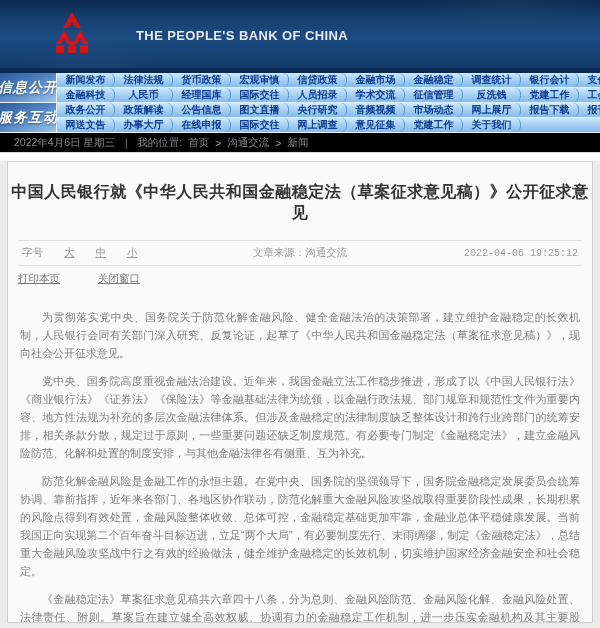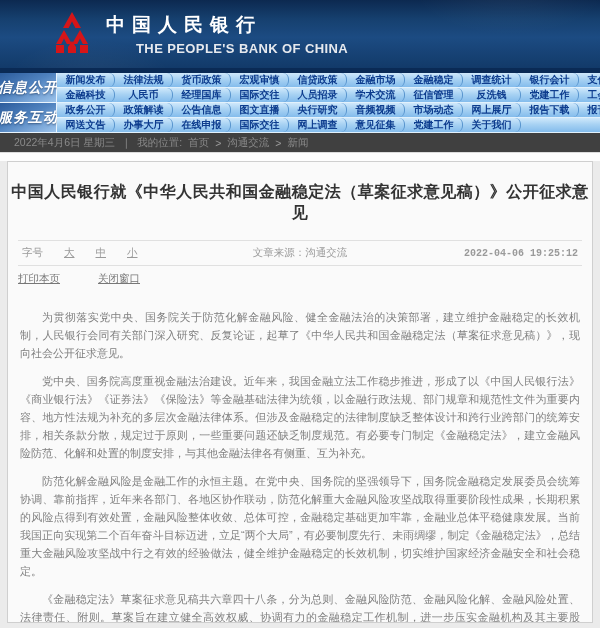--- a/index.html
+++ b/index.html
@@ -47,21 +47,21 @@
     border-bottom:1px solid #e2f1fc;
   }
   .nav-item {
     width:58px; flex:0 0 58px; text-align:center; line-height:14px;
     font-size:10px; font-weight:bold; color:#0d3c8e; cursor:pointer;
     border-right:1px solid #5a96cf; white-space:nowrap; overflow:hidden;border-radius:6px;
   }
 
   
   .breadcrumb-bar {
-    height:20px; background:#404040; border-bottom:1px solid #dcdcdc;
+    height:20px; background:#000000; border-bottom:1px solid #dcdcdc;
     display:flex; align-items:center; padding-left:14px;
     font-size:10.5px; color:#8a8a8a; gap:6px;
   }
   .breadcrumb-bar a { color:#8a8a8a; text-decoration:none; cursor:pointer; }
   .bc-sep { color:#9a9a9a; }
 
   .page-gap { height:8px; background:#fdfdfd; }
 
   
   .panel {
@@ -73,21 +73,21 @@
     letter-spacing:.5px;
   }
   .meta-row {
     margin:16px 10px 0 10px; height:26px;
     border-top:1px solid #e0e0e0; border-bottom:1px solid #e0e0e0;
     display:flex; align-items:center; font-size:10.5px; color:#9a9a9a;
   }
   .meta-left { display:flex; gap:21px; padding-left:4px; width:200px; }
   .meta-left .fs-link { text-decoration:underline; cursor:pointer; color:#9a9a9a; }
   .meta-center { flex:1; text-align:center; color:#9a9a9a; }
-  .meta-right { width:200px; text-align:right; padding-right:4px; font-family:"Liberation Mono","DejaVu Sans Mono",monospace; font-size:10px;font-weight:bold; }
+  .meta-right { width:200px; text-align:right; padding-right:4px; font-family:"Liberation Mono","DejaVu Sans Mono",monospace; font-size:10px; }
   .print-row {
     margin:0 10px; height:26px; display:flex; align-items:center; justify-content:flex-start; gap:38px;
     font-size:10.5px; color:#777; padding-right:6px;
   }
   .print-row a { color:#777; text-decoration:underline; cursor:pointer; }
 
   .article-body { padding:6px 12px 0 12px; }
   .body-para {
     font-size:11px; line-height:18px; color:#7f7f7f; text-indent:2em;
     text-align:justify; margin-top:10px;
@@ -102,21 +102,20 @@
       <g fill="#d61518">
         <path d="M20 1 L29 17 L23.4 17 L20 10.6 L16.6 17 L11 17 Z"></path>
         <path d="M12 19 L20 33 L14.8 33 L12 27.6 L9.2 33 L4 33 Z"></path>
         <path d="M28 19 L36 33 L30.8 33 L28 27.6 L25.2 33 L20 33 Z"></path>
         <rect x="4" y="34" width="8" height="8"></rect>
         <rect x="28" y="34" width="8" height="8"></rect>
         <path d="M16 36 L20 30 L24 36 L24 42 L16 42 Z"></path>
       </g>
     </svg>
     <div class="bank-names">
-      <div class="bank-name-cn">中国人民银行</div>
       <div class="bank-name-en">THE PEOPLE'S BANK OF CHINA</div>
     </div>
   </div>
 </div>
 
 <div class="nav">
   <div class="nav-topstrip"></div>
 
   <div class="nav-section">
     <div class="nav-label">信息公开</div>

